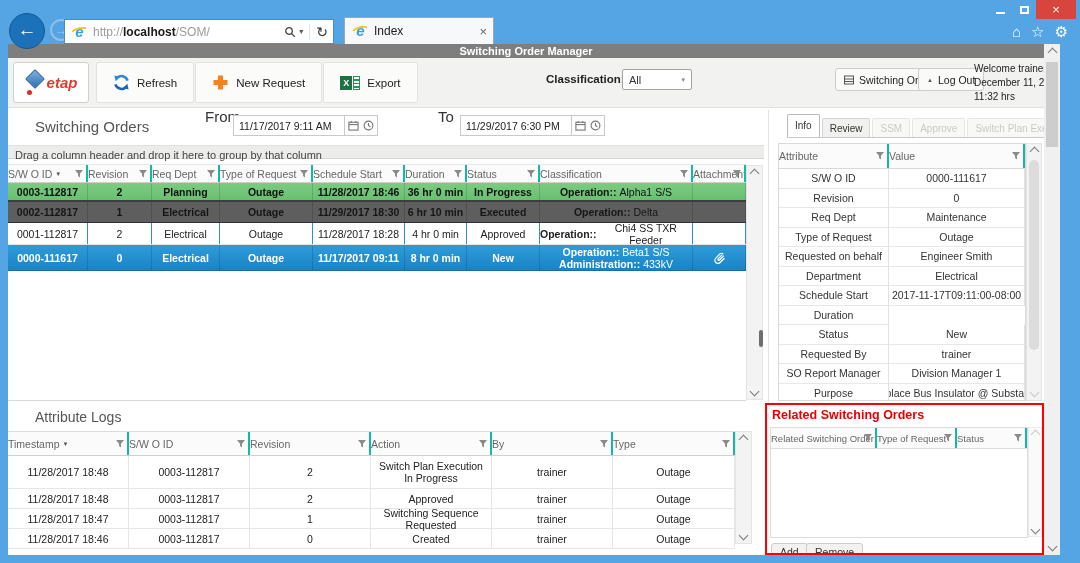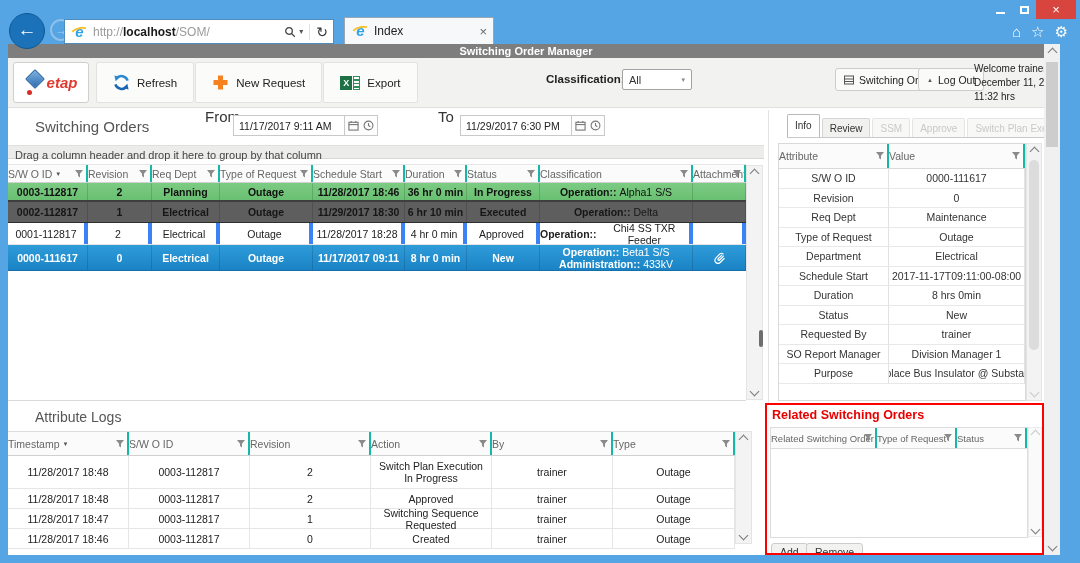--- a/index.html
+++ b/index.html
@@ -90,21 +90,21 @@
     border-right:2px solid #14b8a6;box-sizing:border-box;overflow:hidden;white-space:nowrap}
   .funnel{width:8px;height:8px;fill:#8A8A8A;position:absolute;right:3px;top:50%;transform:translateY(-50%);flex:0 0 auto}
   .sort{font-size:6px;color:#555;margin-left:3px}
   .w1{width:80px}.w2{width:64px}.w3{width:68px}.w4{width:93px}.w5{width:92px}.w6{width:62px}.w7{width:73px}.w8{width:153px}.w9{width:53px}
   .orow{display:flex;box-sizing:border-box}
   .orow .dc{display:flex;align-items:center;justify-content:center;font-size:10.5px;font-weight:bold;
     border-right:1px solid rgba(0,0,0,0.14);box-sizing:border-box;text-align:center;overflow:hidden}
   .r-green{height:19px;background:linear-gradient(#7CCB83,#69C071);color:#111;border-bottom:2px solid #3E3E3E}
   .r-gray{height:21px;background:#5E5E5E;color:#161616;border-bottom:1px solid #2F2F2F}
   .r-white{height:22px;background:#FFF;color:#222;border-bottom:1px solid #E4E4E4}
-  .r-white .dc{font-weight:normal;border-right:4px solid #3b82f6}
+  .r-white .dc{font-weight:normal;border-right:1px solid #3b82f6}
   .r-white .dc b{font-weight:bold}
   .r-blue{height:26px;background:linear-gradient(#2F9CDA,#1A83C5);color:#FFF;border-bottom:1px solid #166FA8}
   .cls2{display:flex;flex-direction:column;justify-content:center;line-height:12px}
   .clsline b{font-weight:bold}.clsline span{font-weight:normal;margin-left:3px}
   .gfill{height:130px;border-bottom:1px solid #D9D9D9;box-sizing:border-box}
 
   .vsb{position:absolute;background:#F3F3F3;border:1px solid #E4E4E4;box-sizing:border-box;
     display:flex;flex-direction:column;align-items:center;justify-content:space-between;padding:4px 0}
   .osb{left:738px;top:107px;width:17px;height:235px}
   .asb{left:727px;top:373px;width:17px;height:113px}
@@ -534,30 +534,33 @@
         </div>
       <div class="irow">
           <div class="ic iw1">Req Dept</div>
           <div class="ic iw2">Maintenance</div>
         </div>
       <div class="irow">
           <div class="ic iw1">Type of Request</div>
           <div class="ic iw2">Outage</div>
         </div>
       <div class="irow">
+          <div class="ic iw1">Requested on behalf</div>
+          <div class="ic iw2">Engineer Smith</div>
+        </div>
+      <div class="irow">
           <div class="ic iw1">Department</div>
           <div class="ic iw2">Electrical</div>
         </div>
       <div class="irow">
           <div class="ic iw1">Schedule Start</div>
           <div class="ic iw2">2017-11-17T09:11:00-08:00</div>
         </div>
       <div class="irow">
           <div class="ic iw1">Duration</div>
-          <div class="ic iw2">8 hrs 0min</div>
         </div>
       <div class="irow">
           <div class="ic iw1">Status</div>
           <div class="ic iw2">New</div>
         </div>
       <div class="irow">
           <div class="ic iw1">Requested By</div>
           <div class="ic iw2">trainer</div>
         </div>
       <div class="irow">

